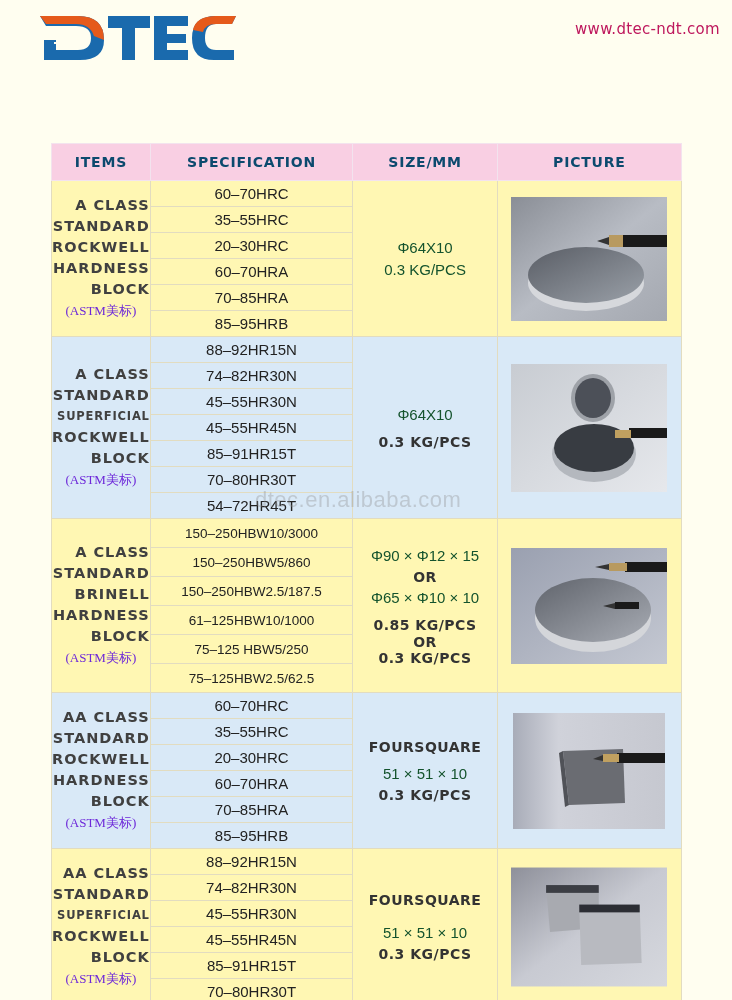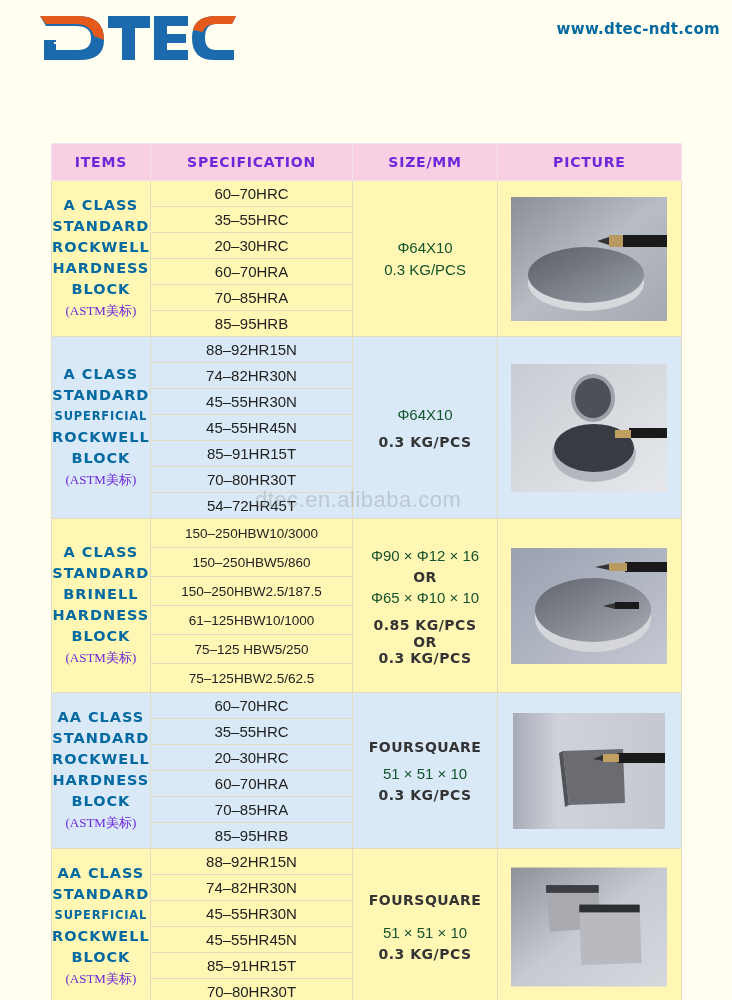--- a/index.html
+++ b/index.html
@@ -9,43 +9,43 @@
     font-family: "DejaVu Sans", sans-serif;
     color: #333;
     position: relative;
     overflow: hidden;
   }
   .header { position: absolute; left: 0; top: 0; width: 732px; height: 70px; }
   .logo { position: absolute; left: 38px; top: 10px; width: 200px; height: 52px; }
   .website {
     position: absolute; right: 12px; top: 20px;
     font-family: "DejaVu Sans", sans-serif;
-    font-weight: bold; font-size: 15px; color: #0369a1; letter-spacing: 0.3px;
+    font-weight: normal; font-size: 15px; color: #be185d; letter-spacing: 0.3px;
   }
   table.spec {
     position: absolute; left: 51px; top: 143px;
     width: 631px; border-collapse: collapse;
   }
   table.spec td, table.spec th { border: 1px solid #e2dcc0; vertical-align: middle; text-align: center; }
   thead th {
     background: #f9cfe3; height: 37px;
     font-family: "DejaVu Sans", sans-serif; font-weight: bold;
-    font-size: 14px; color: #6d28d9; letter-spacing: 0.8px;
+    font-size: 14px; color: #0c4a6e; letter-spacing: 0.8px;
     border-color: #f3e3ee !important;
   }
   .col-items { width: 92px; }
   .col-spec { width: 208px; }
   .col-size { width: 146px; }
   .col-pic { width: 185px; }
   tr.yellow td { background: #fff7b3; }
   tr.blue td { background: #d9e9f7; }
   .item-cell { padding: 2px 0; }
   .item-line {
     display: block; font-weight: bold; font-size: 14.5px; line-height: 21px;
-    color: #0369a1; letter-spacing: 1px;
+    color: #404040; letter-spacing: 1px; text-align: right;
   }
   .item-line.small { font-size: 11.5px; letter-spacing: 0.8px; }
   .item-astm { display: block; font-family: Liberation Serif, serif; font-size: 13px; line-height: 22px; color: #6d28d9; }
   .spec-cell { font-family: "Liberation Sans", sans-serif; font-size: 15px; color: #222; height: 23px; padding: 4px; }
   .spec-cell.brinell { font-size: 13.5px; height: 29px; }
   .size-cell { padding: 4px 6px; }
   .size-line { display: block; font-family: "Liberation Sans", sans-serif; font-size: 15px; color: #14532d; line-height: 22px; }
   .size-bold { display: block; font-weight: bold; font-size: 14px; color: #333; line-height: 20px; letter-spacing: 0.5px; }
   .size-gap { display: block; height: 6px; }
   .pic-cell { padding: 6px 8px; }
@@ -195,21 +195,21 @@
       <td class="item-cell" rowspan="6">
         <span class="item-line">A CLASS</span>
         <span class="item-line">STANDARD</span>
         <span class="item-line">BRINELL</span>
         <span class="item-line">HARDNESS</span>
         <span class="item-line">BLOCK</span>
         <span class="item-astm">(ASTM美标)</span>
       </td>
       <td class="spec-cell brinell">150–250HBW10/3000</td>
       <td class="size-cell" rowspan="6">
-        <span class="size-line">Φ90 × Φ12 × 16</span>
+        <span class="size-line">Φ90 × Φ12 × 15</span>
         <span class="size-bold">OR</span>
         <span class="size-line">Φ65 × Φ10 × 10</span>
         <span class="size-gap"></span>
         <span class="size-bold">0.85 KG/PCS</span>
         <span class="size-bold" style="line-height:15px">OR</span>
         <span class="size-bold" style="line-height:17px">0.3 KG/PCS</span>
       </td>
       <td class="pic-cell" rowspan="6">
         <svg class="photo" viewBox="0 0 156 116" width="156" height="116">
           <defs>

